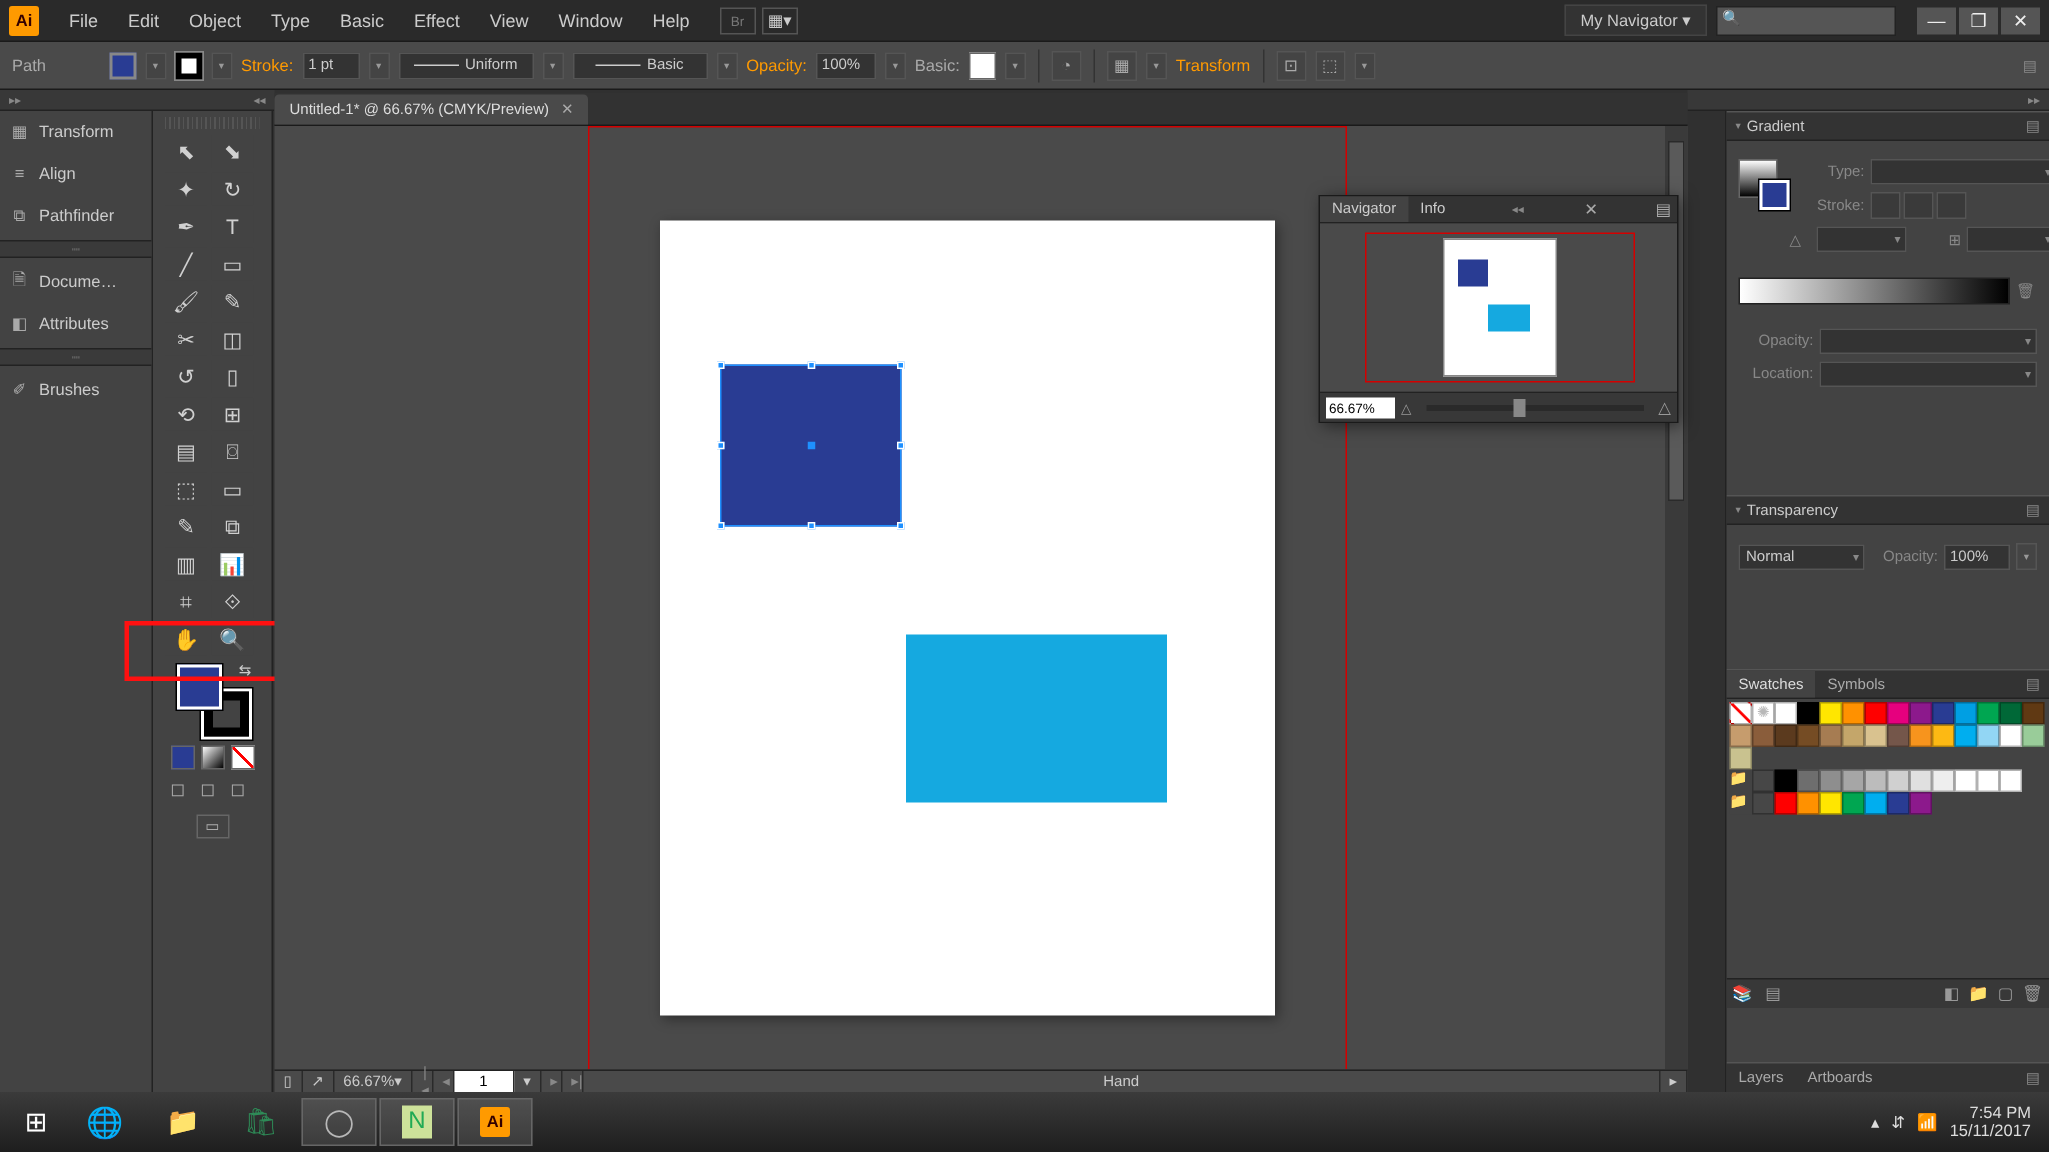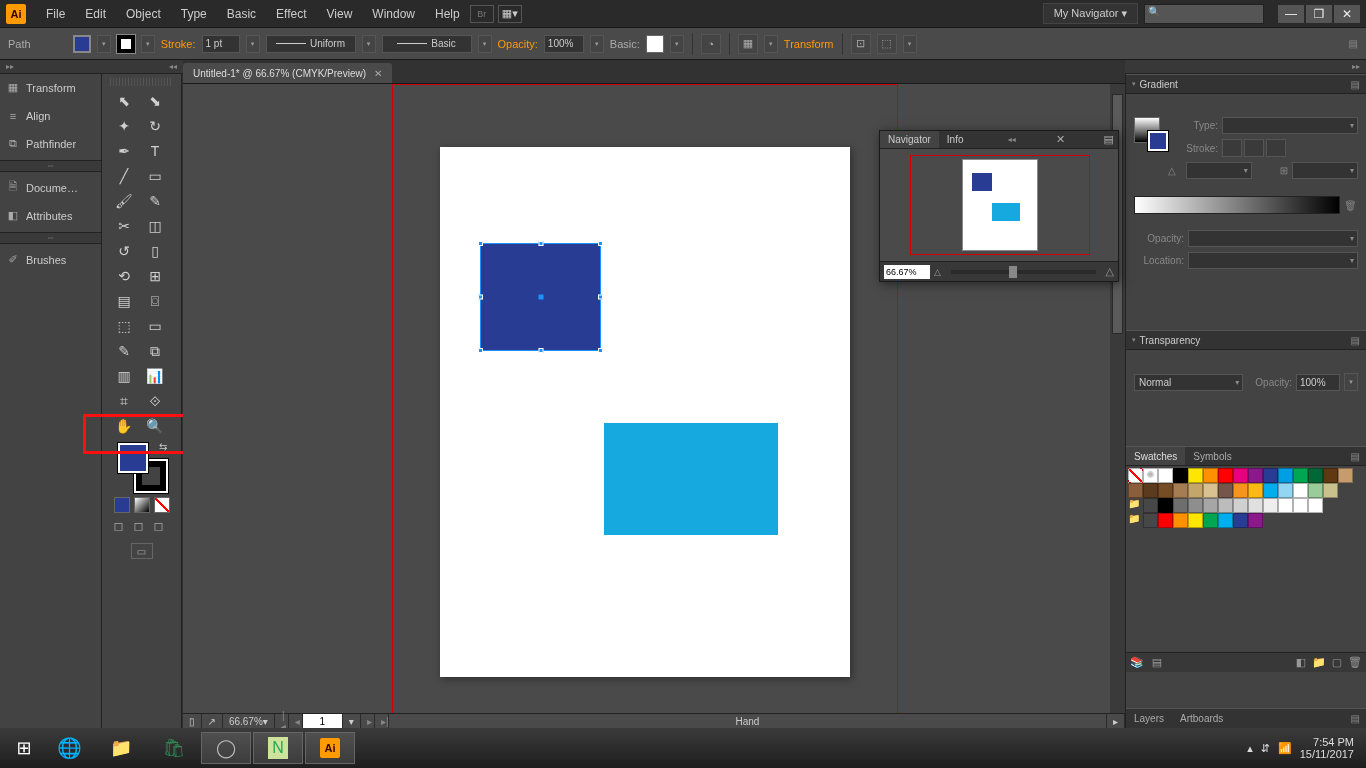--- a/index.html
+++ b/index.html
@@ -71,25 +71,25 @@
 
 .vscroll { position:absolute; right:241px; top:84px; width:15px; bottom:55px; background:#3a3a3a; }
 .vscroll-thumb { position:absolute; left:2px; right:2px; background:#5a5a5a; border:1px solid #2a2a2a; }
 .hscroll { position:absolute; left:440px; right:256px; bottom:40px; height:15px; background:#3a3a3a; }
 .hscroll-thumb { position:absolute; top:2px; bottom:2px; background:#5a5a5a; border:1px solid #2a2a2a; }
 .statusbar { position:absolute; left:183px; right:241px; bottom:40px; height:15px; background:#4a4a4a; display:flex; align-items:center; font-size:10px; color:#ccc; border-top:1px solid #222; }
 .sb-seg { padding:0 6px; border-right:1px solid #2a2a2a; height:100%; display:flex; align-items:center; }
 .sb-nav-btn { width:14px; text-align:center; color:#888; }
 
 
-.rpanels { position:absolute; right:0; top:74px; width:241px; bottom:40px; background:#434343; border-left:1px solid #222; overflow:hidden; }
+.rpanels { position:absolute; right:0; top:74px; width:216px; bottom:40px; background:#434343; border-left:1px solid #222; overflow:hidden; }
 .phead { height:20px; background:#333; display:flex; align-items:center; padding:0 6px; color:#ccc; font-size:10px; border-bottom:1px solid #222; border-top:1px solid #555; }
 .phead .tri { font-size:7px; margin-right:4px; color:#888; }
 .phead-menu { margin-left:auto; font-size:10px; color:#888; }
-.pbody { padding:23px 8px; font-size:10px; color:#888; }
+.pbody { padding:12px 8px; font-size:10px; color:#888; }
 .prow { display:flex; align-items:center; gap:4px; margin-bottom:5px; }
 .prow label { width:50px; text-align:right; color:#888; }
 .p-dd { flex:1; height:17px; background:#333; border:1px solid #555; color:#ccc; padding:0 4px; display:flex; align-items:center; position:relative; }
 .p-dd::after { content:"▾"; position:absolute; right:3px; color:#888; font-size:8px; }
 .p-num { width:44px; height:17px; background:#333; border:1px solid #555; color:#ccc; padding:0 3px; display:flex; align-items:center; font-size:10px; }
 .grad-preview { width:26px; height:26px; background:linear-gradient(180deg,#fff,#000); border:1px solid #666; }
 .stroke-btns { display:flex; gap:2px; }
 .stroke-btn { width:20px; height:18px; border:1px solid #555; background:#3a3a3a; }
 .grad-bar { height:18px; background:linear-gradient(90deg,#fff,#000); margin:6px 0; position:relative; border:1px solid #222; }
 .trash-s { width:14px; color:#888; }
@@ -140,21 +140,21 @@
   <div class="ai-logo">Ai</div>
   <div class="menu-item">File</div>
   <div class="menu-item">Edit</div>
   <div class="menu-item">Object</div>
   <div class="menu-item">Type</div>
   <div class="menu-item">Basic</div>
   <div class="menu-item">Effect</div>
   <div class="menu-item">View</div>
   <div class="menu-item">Window</div>
   <div class="menu-item">Help</div>
-  <div style="width:24px;height:18px;border:1px solid #555;display:flex;align-items:center;justify-content:center;color:#777;font-size:9px">Br</div>
+  <div style="width:24px;height:18px;border:1px solid #555;margin-left:10px;display:flex;align-items:center;justify-content:center;color:#777;font-size:9px">Br</div>
   <div style="width:24px;height:18px;border:1px solid #555;margin-left:4px;display:flex;align-items:center;justify-content:center;color:#ccc;font-size:11px">▦▾</div>
   <div class="menubar-right">
     <div class="workspace-dd"><span>My Navigator</span> ▾</div>
     <div class="search-box" placeholder=""></div>
     <div class="win-btns">
       <div class="win-btn">—</div>
       <div class="win-btn">❐</div>
       <div class="win-btn">✕</div>
     </div>
   </div>

